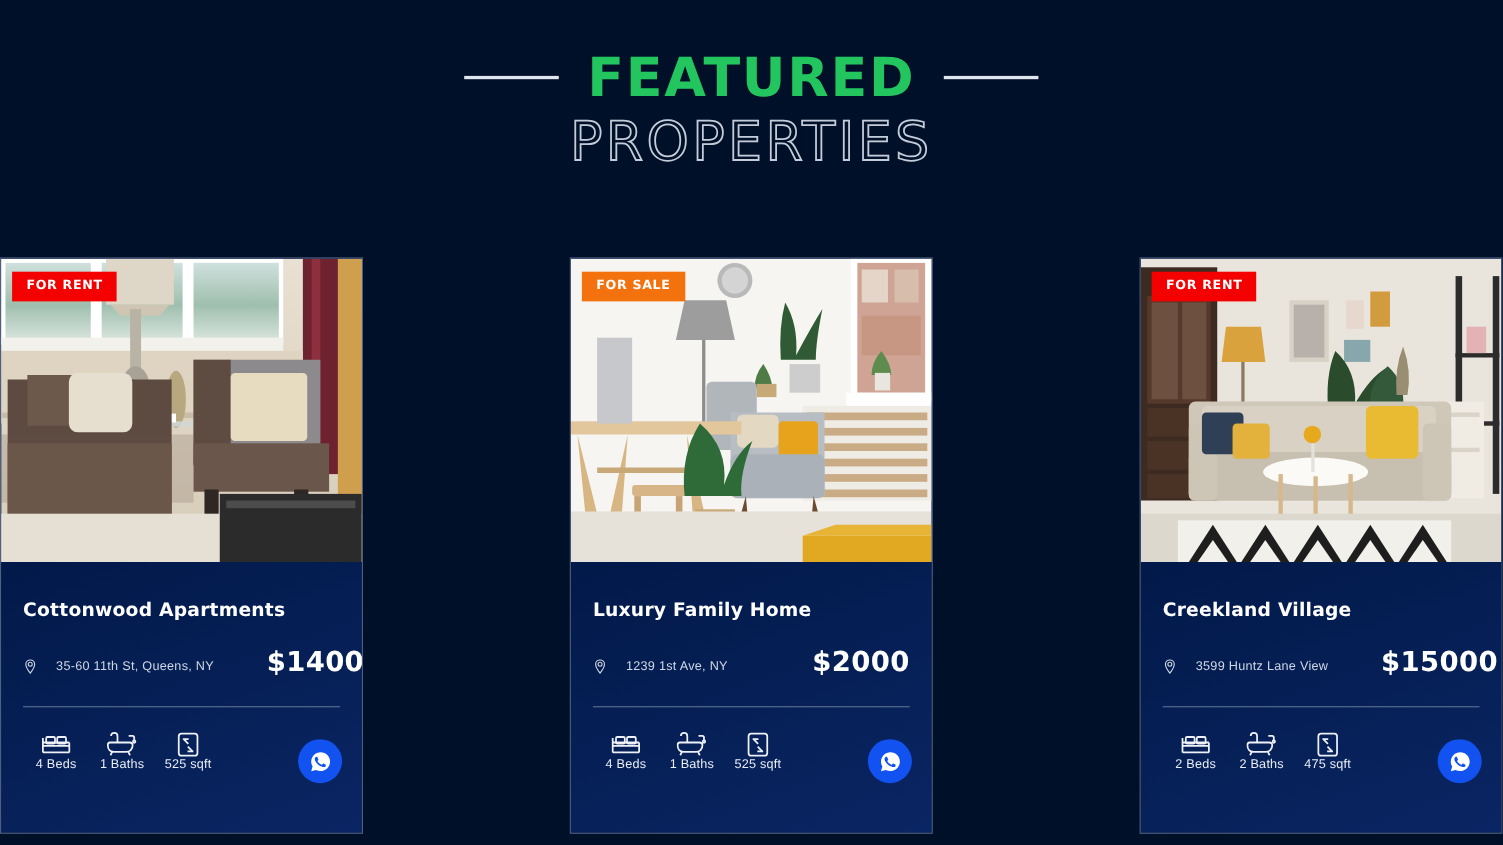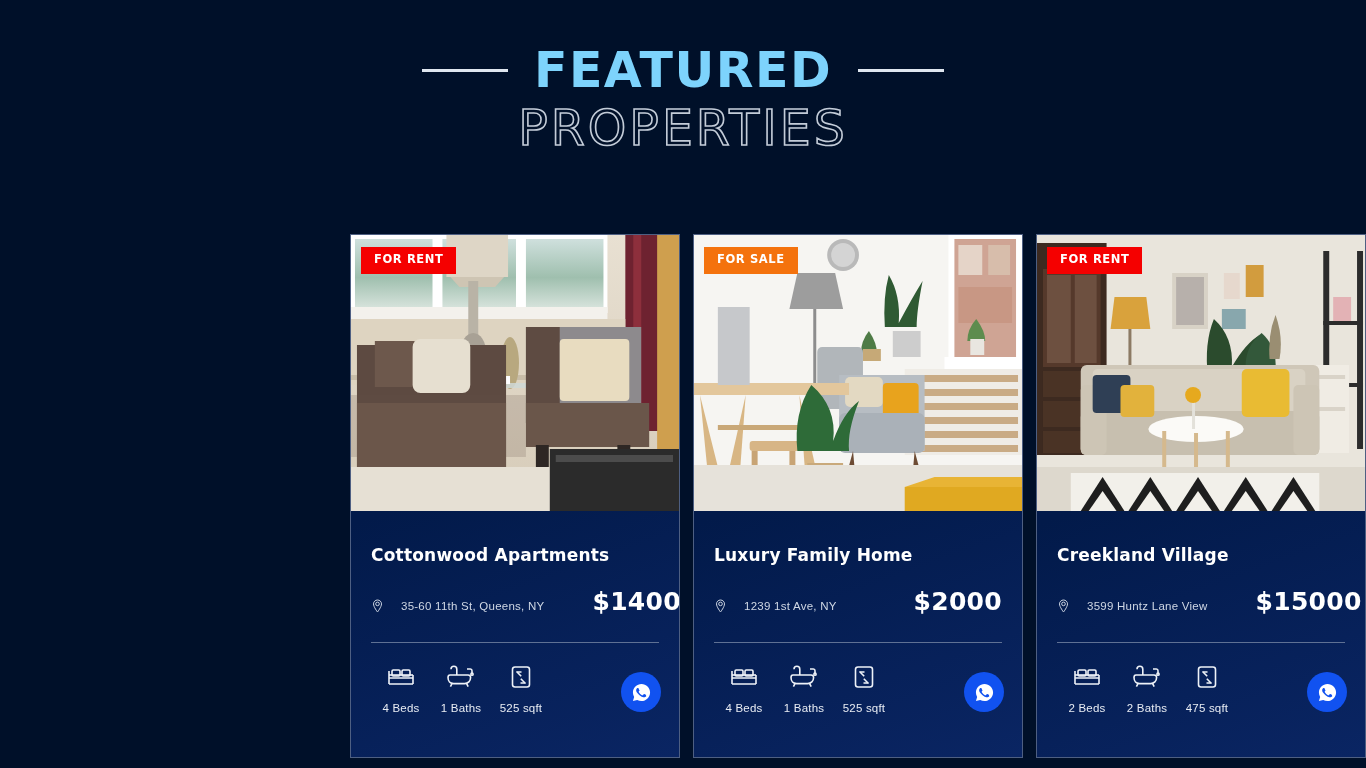--- a/index.html
+++ b/index.html
@@ -37,21 +37,21 @@
     width: 86px;
     height: 3px;
     background: #dfe6ef;
     flex: 0 0 auto;
   }
 
   .title-featured {
     font-size: 49px;
     font-weight: 800;
     letter-spacing: 1.5px;
-    color: #7dd3fc;
+    color: #22c55e;
     line-height: 1;
     font-family: "DejaVu Sans", sans-serif;
   }
 
   .title-properties {
     margin-top: 6px;
     font-size: 49px;
     font-weight: 400;
     letter-spacing: 3px;
     line-height: 1;
@@ -60,21 +60,21 @@
     -webkit-text-stroke: 1.6px #c3ccd8;
   }
 
   
   .cards-wrap {
     position: absolute;
     top: 234px;
     left: 0;
     width: 1366px;
     display: flex;
-    justify-content: flex-end;
+    justify-content: space-between;
     gap: 13px;
     border-radius: 24px;
   }
 
   .property-card {
     width: 330px;
     height: 524px;
     border: 1px solid #4e5f82;
     background: linear-gradient(160deg, #001a52 0%, #021a4a 45%, #0a2563 100%);
     display: flex;
@@ -167,21 +167,20 @@
     align-items: flex-start;
     position: relative;
     flex: 1 1 auto;
   }
 
   .spec {
     display: flex;
     flex-direction: column;
     align-items: center;
     width: 60px;
-    gap: 13px;
   }
   .spec + .spec { margin-left: 0; }
 
   .spec-label {
     font-size: 11.5px;
     color: #e8ecf3;
     letter-spacing: 0.2px;
     white-space: nowrap;
   }
 

